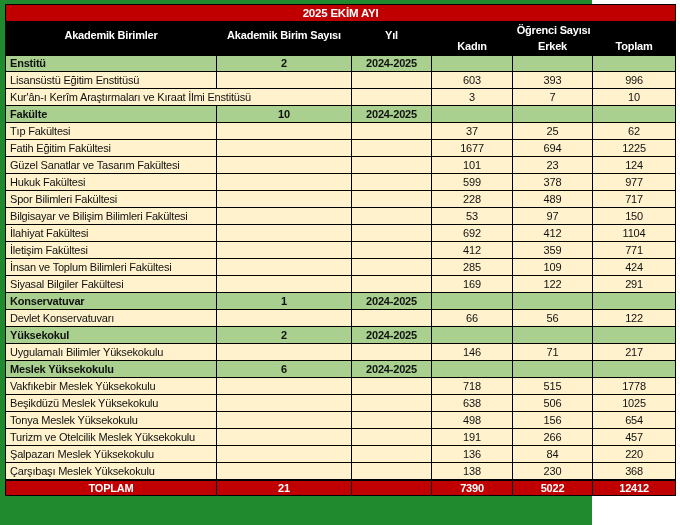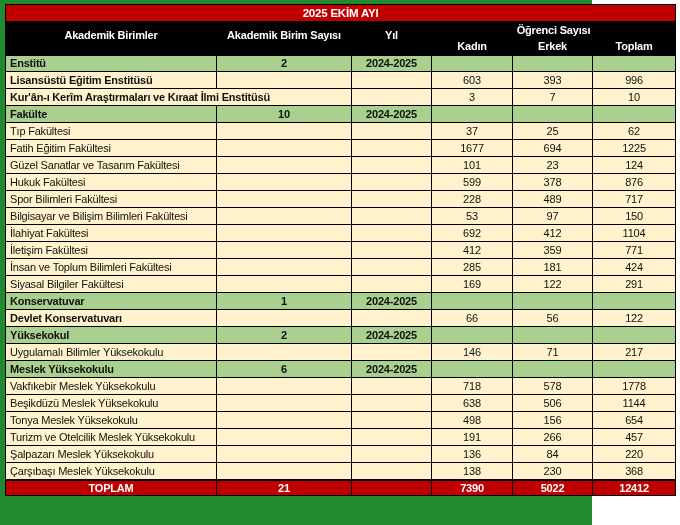--- a/index.html
+++ b/index.html
@@ -35,21 +35,21 @@
     background: #000000; color: #fff; font-weight: bold; text-align: center;
   }
   tr.header-top th { height: 16px; }
   tr.header-sub th { height: 17px; }
   th.h-merged { vertical-align: bottom; padding-bottom: 13px; }
   thead { border-bottom: 2px solid #000; }
   
   tbody tr { height: 17px; }
   tbody tr.section td { background: #A9D08E; font-weight: bold; }
   tbody tr.item td { background: #FFF2CC; }
-  tbody tr.item.bold td.c-name { font-weight: bold; }
+  tbody tr.item.bold td.c-name { font-weight: normal; }
   tbody tr.item.italic td.c-name { }
   td.c-name { text-align: left; }
   td.c-count, td.c-year, td.c-female, td.c-male, td.c-total { text-align: center; }
   
   tfoot tr { height: 16px; }
   tfoot td {
     background: #C00000; color: #fff; font-weight: bold; text-align: center;
     border-top: 2px solid #000;
   }
 </style>
@@ -137,21 +137,21 @@
           <td class="c-female">101</td>
           <td class="c-male">23</td>
           <td class="c-total">124</td>
         </tr>
         <tr class="item italic">
           <td class="c-name">Hukuk Fakültesi</td>
           <td class="c-count"></td>
           <td class="c-year"></td>
           <td class="c-female">599</td>
           <td class="c-male">378</td>
-          <td class="c-total">876</td>
+          <td class="c-total">977</td>
         </tr>
         <tr class="item italic">
           <td class="c-name">Spor Bilimleri Fakültesi</td>
           <td class="c-count"></td>
           <td class="c-year"></td>
           <td class="c-female">228</td>
           <td class="c-male">489</td>
           <td class="c-total">717</td>
         </tr>
         <tr class="item italic">
@@ -176,21 +176,21 @@
           <td class="c-year"></td>
           <td class="c-female">412</td>
           <td class="c-male">359</td>
           <td class="c-total">771</td>
         </tr>
         <tr class="item italic">
           <td class="c-name">İnsan ve Toplum Bilimleri Fakültesi</td>
           <td class="c-count"></td>
           <td class="c-year"></td>
           <td class="c-female">285</td>
-          <td class="c-male">181</td>
+          <td class="c-male">109</td>
           <td class="c-total">424</td>
         </tr>
         <tr class="item italic">
           <td class="c-name">Siyasal Bilgiler Fakültesi</td>
           <td class="c-count"></td>
           <td class="c-year"></td>
           <td class="c-female">169</td>
           <td class="c-male">122</td>
           <td class="c-total">291</td>
         </tr>
@@ -232,30 +232,30 @@
           <td class="c-year">2024-2025</td>
           <td class="c-female"></td>
           <td class="c-male"></td>
           <td class="c-total"></td>
         </tr>
         <tr class="item italic">
           <td class="c-name">Vakfıkebir Meslek Yüksekokulu</td>
           <td class="c-count"></td>
           <td class="c-year"></td>
           <td class="c-female">718</td>
-          <td class="c-male">578</td>
+          <td class="c-male">515</td>
           <td class="c-total">1778</td>
         </tr>
         <tr class="item italic">
           <td class="c-name">Beşikdüzü Meslek Yüksekokulu</td>
           <td class="c-count"></td>
           <td class="c-year"></td>
           <td class="c-female">638</td>
           <td class="c-male">506</td>
-          <td class="c-total">1144</td>
+          <td class="c-total">1025</td>
         </tr>
         <tr class="item italic">
           <td class="c-name">Tonya Meslek Yüksekokulu</td>
           <td class="c-count"></td>
           <td class="c-year"></td>
           <td class="c-female">498</td>
           <td class="c-male">156</td>
           <td class="c-total">654</td>
         </tr>
         <tr class="item italic">

